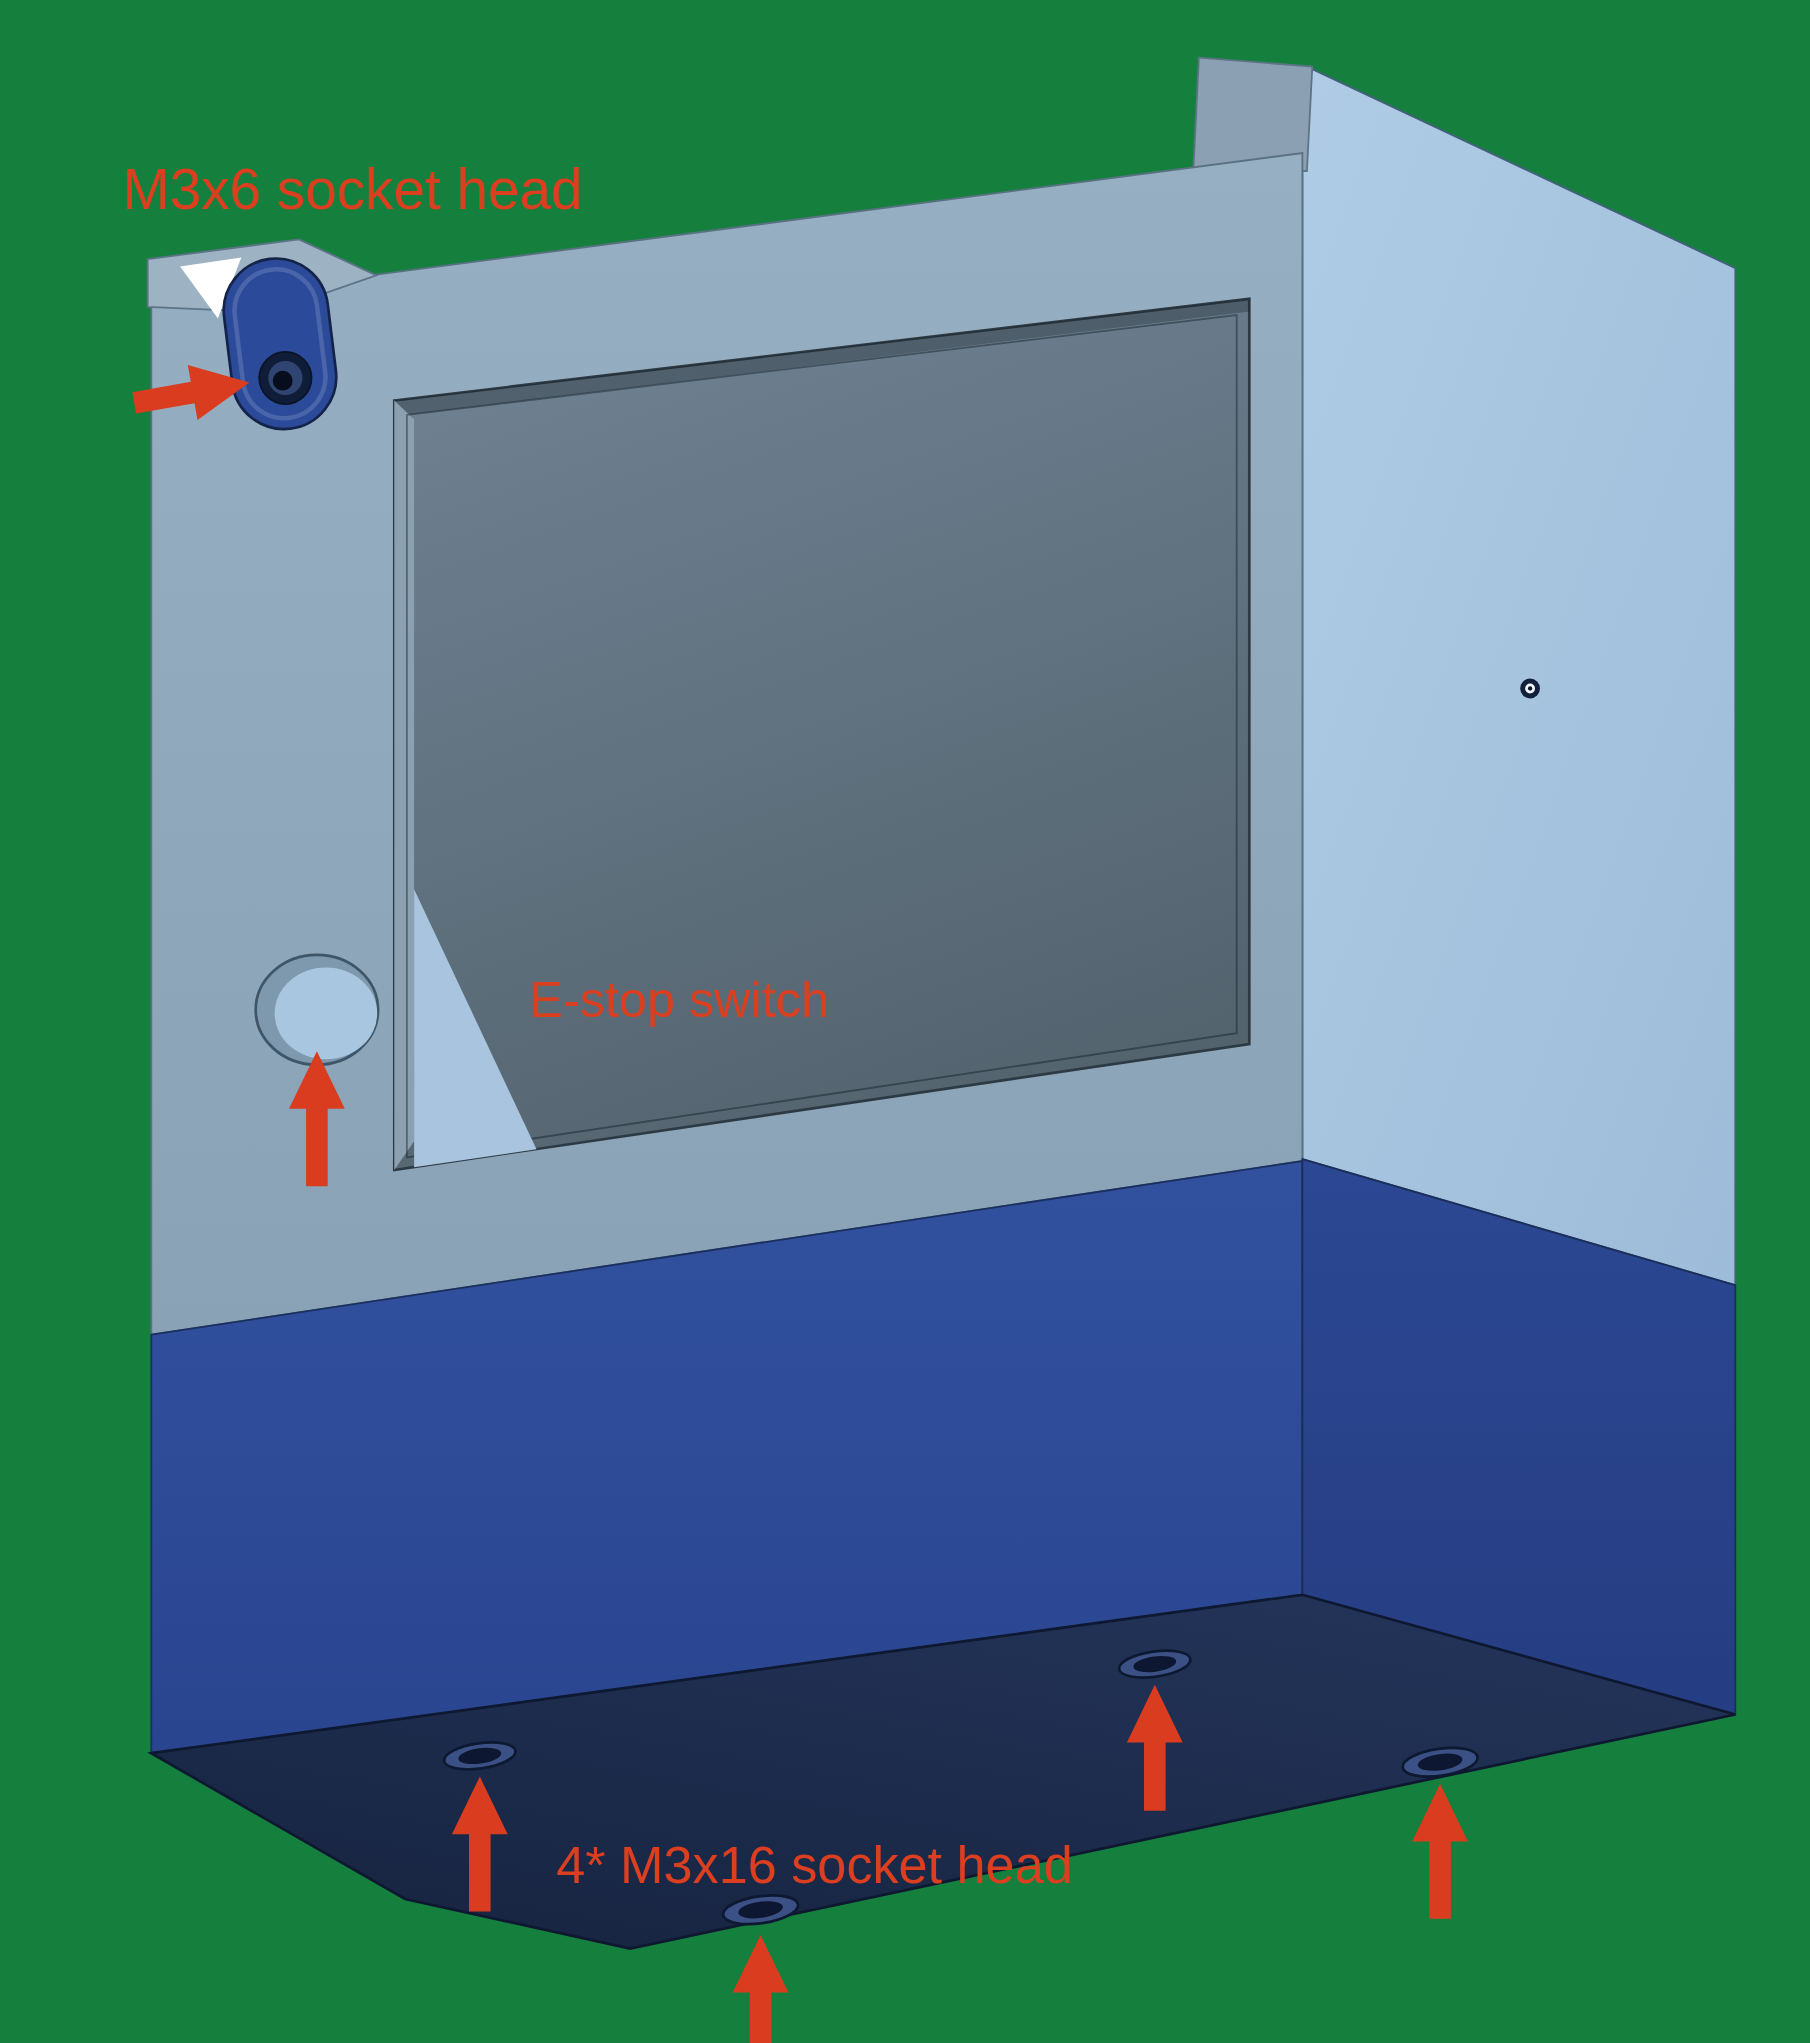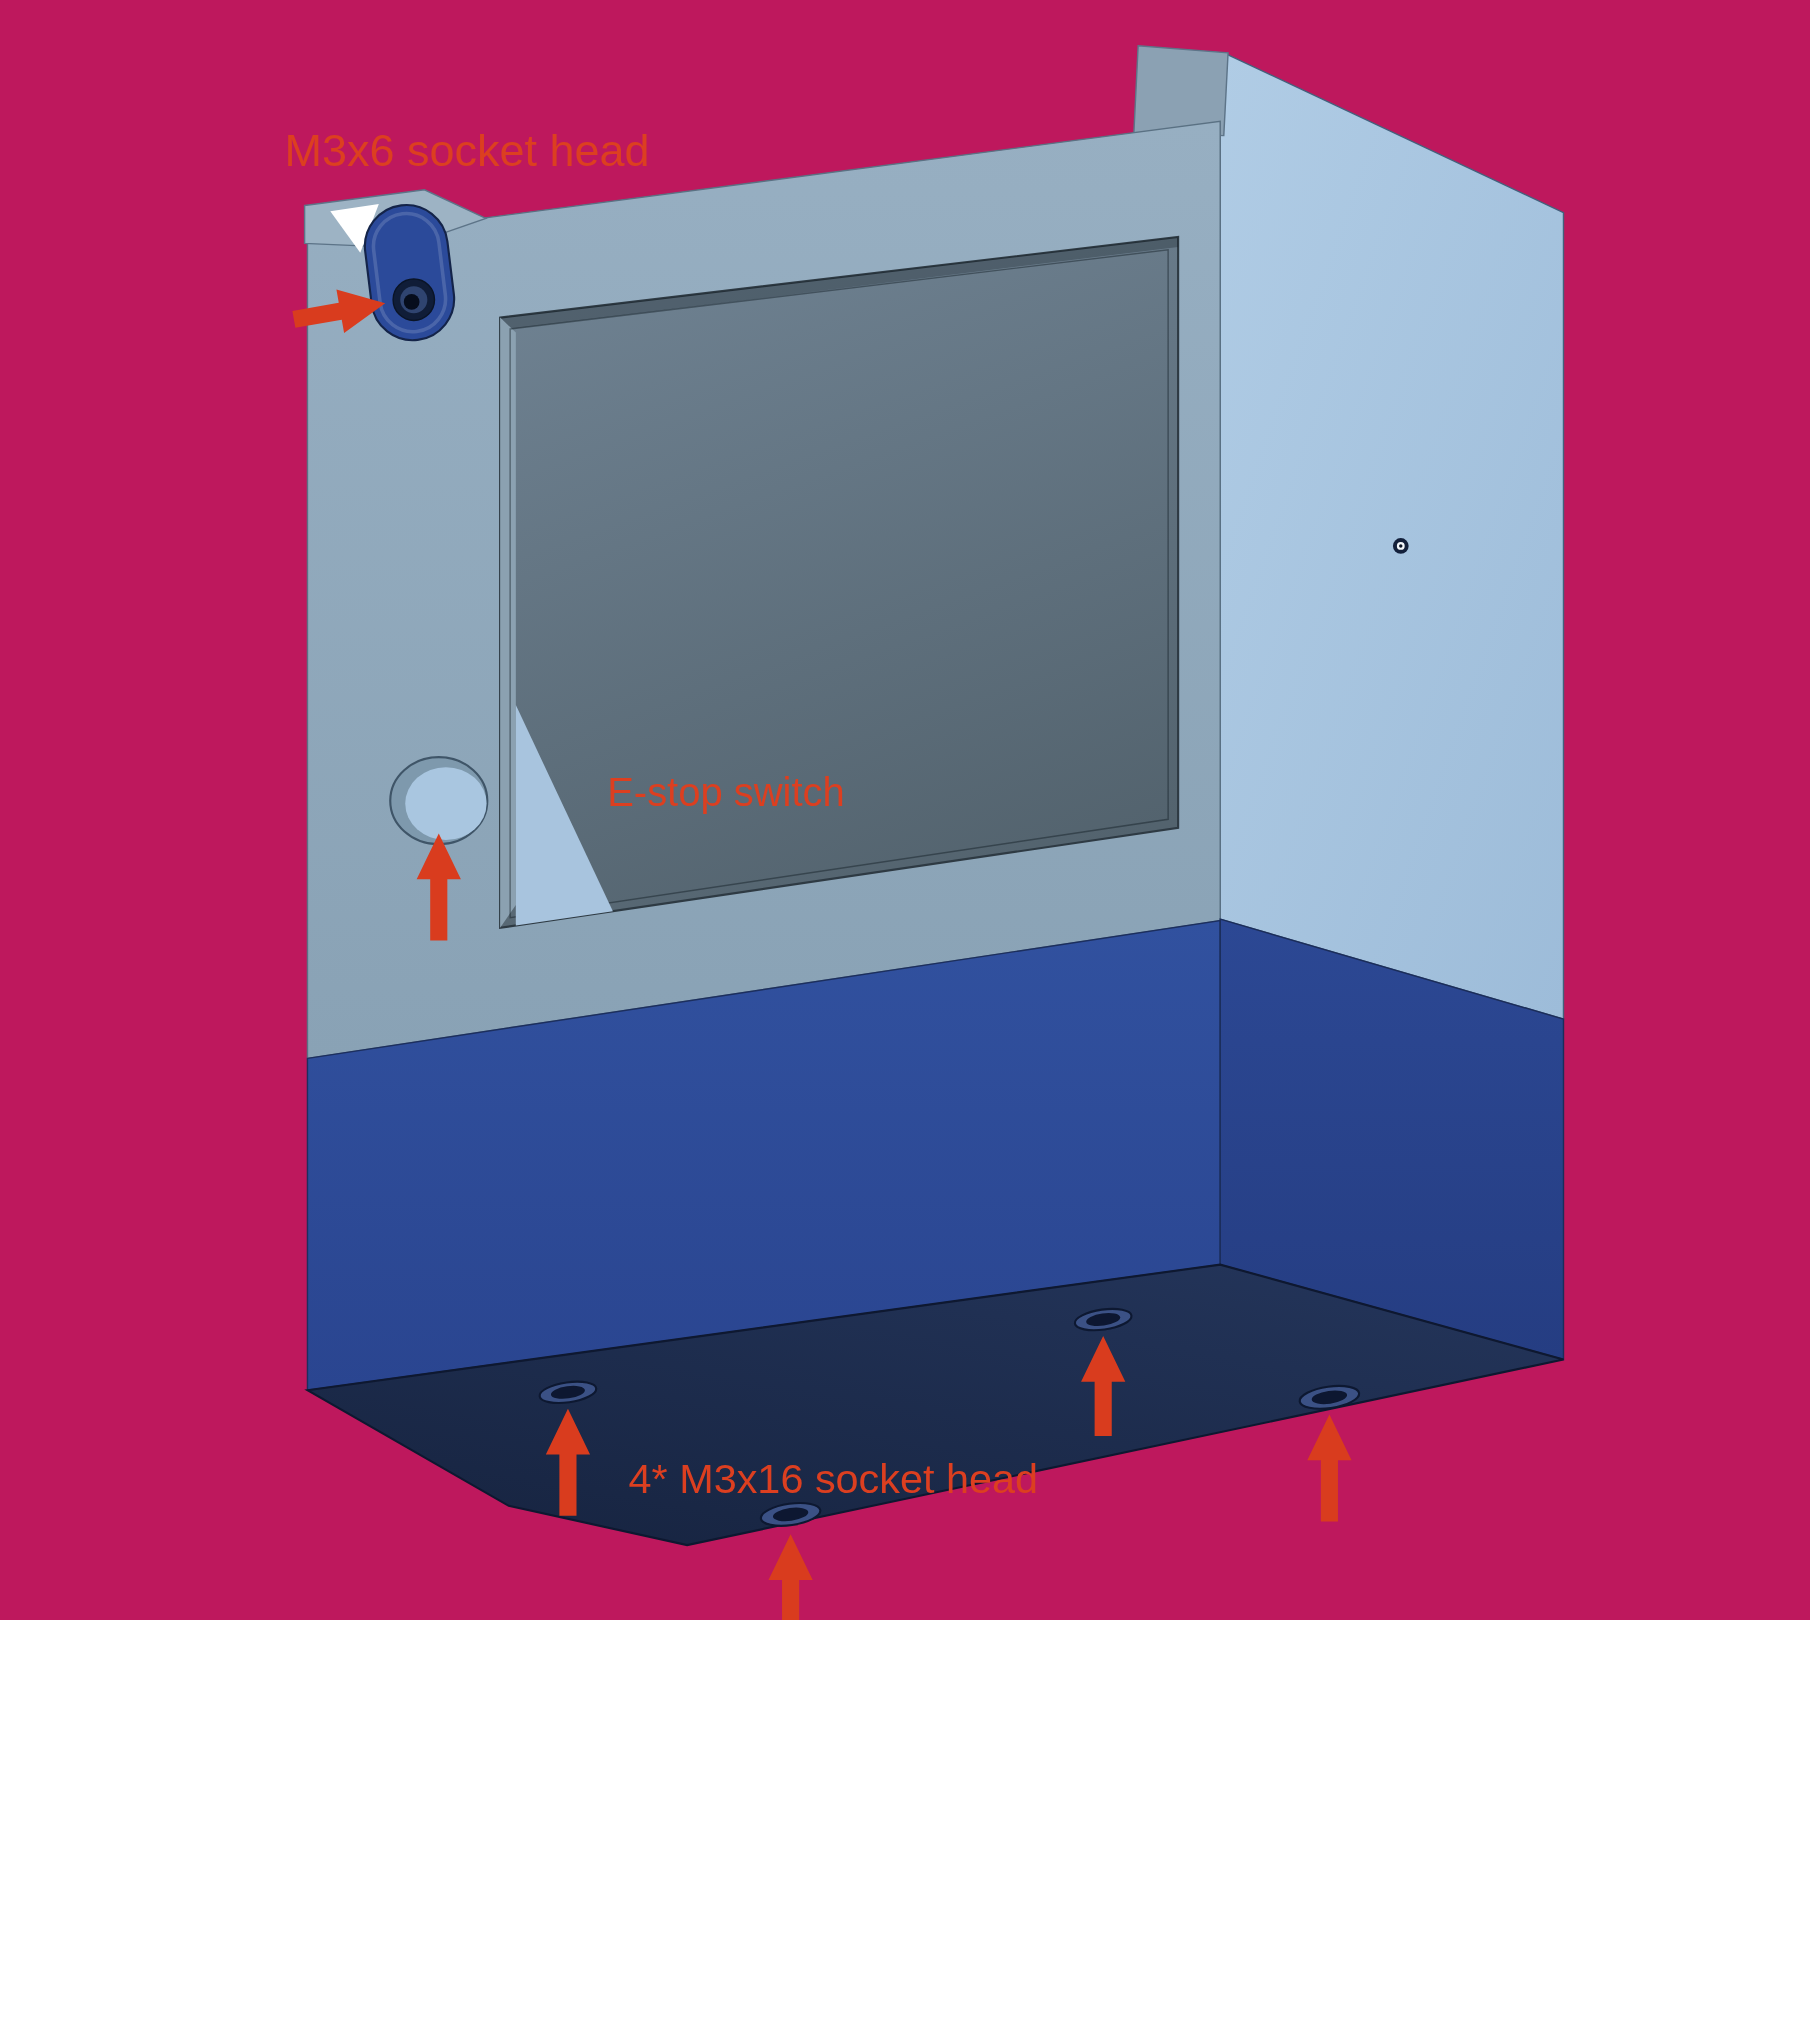--- a/index.html
+++ b/index.html
@@ -1,18 +1,18 @@
 <!DOCTYPE html>
 <html style="font-size:14.4px"><head>
 <meta charset="utf-8">
 <style>
   html,body{margin:0;padding:0;background:#ffffff;}
   .stage{
-    width:1811px;height:1620px;position:relative;overflow:hidden;
-    background:#be185d;
+    width:1811px;height:2043px;position:relative;overflow:hidden;
+    background:#15803d;
     font-family:"Liberation Sans", sans-serif;
     text-decoration:underline;
   }
   .stage svg{display:block;width:100%;height:100%;}
   text{font-family:"Liberation Sans", sans-serif;}
 </style>
 </head>
 <body>
 
 <div class="stage">

